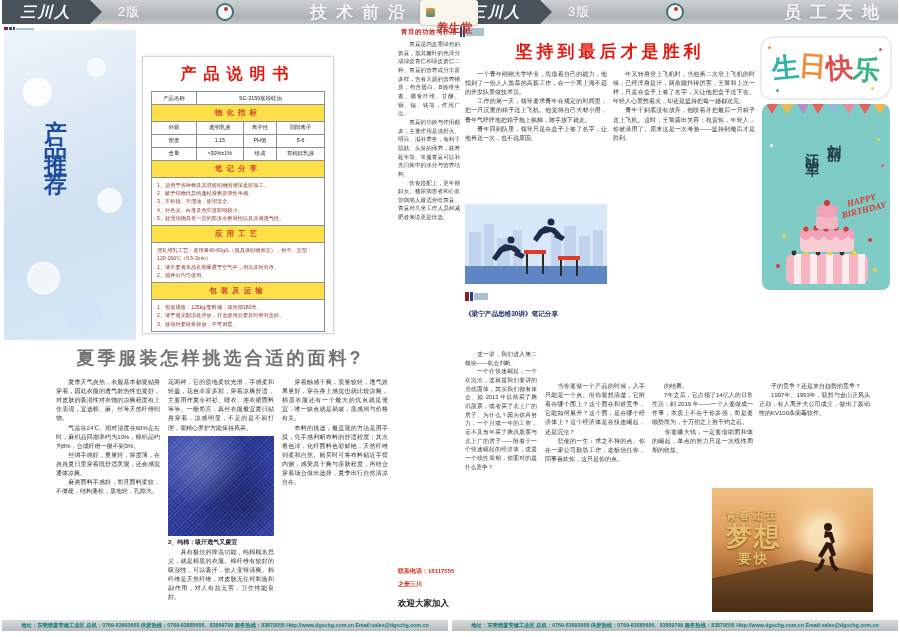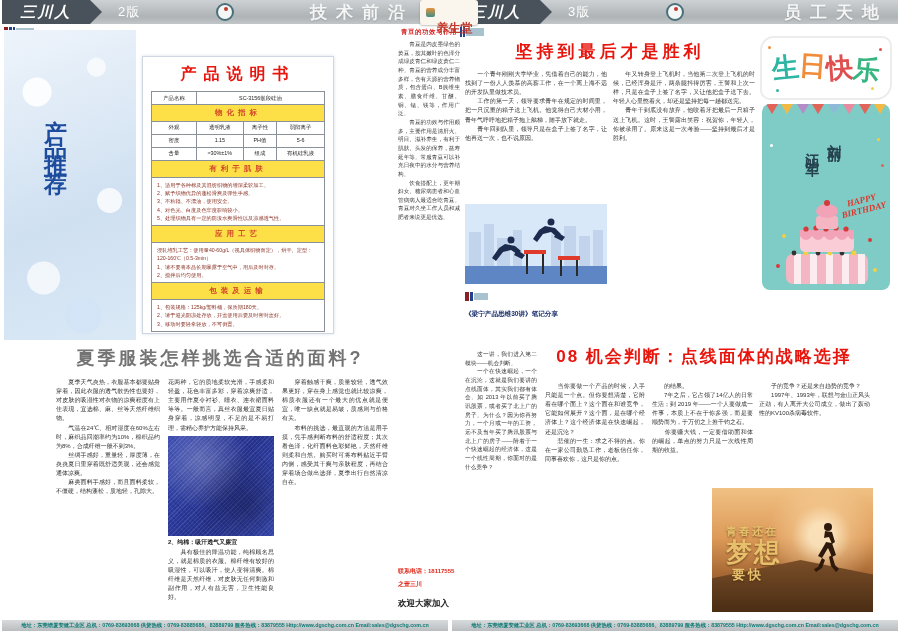--- a/index.html
+++ b/index.html
@@ -142,26 +142,26 @@
 
   
   #dream-img { position:absolute; left:712px; top:488px; width:161px; height:124px; z-index:3;
               background:
                 radial-gradient(circle at 68% 38%, rgba(255,236,200,.85) 0 12px, rgba(255,220,170,.35) 30px, transparent 55px),
                 linear-gradient(180deg,#f0c184 0%,#dd9a58 40%,#a96a35 68%,#64401f 100%);
               overflow:hidden; }
   #dream-road { position:absolute; left:0; bottom:0; width:100%; height:52px;
               background:linear-gradient(180deg,#7a4e28,#4a2d14);
               clip-path:polygon(0 35%, 55% 0, 100% 28%, 100% 100%, 0 100%); }
-  .dream-text { position:absolute; left:14px; top:38px; color:#e7c06c; font-weight:bold;
+  .dream-text { position:absolute; left:14px; top:22px; color:#e7c06c; font-weight:bold;
               text-shadow:0 1px 2px rgba(60,30,0,.6); line-height:1; }
   .dream-text .l1 { font-size:11px; letter-spacing:2px; }
   .dream-text .l2 { font-size:26px; letter-spacing:2px; margin:3px 0 2px;
               font-family:"Liberation Serif", serif; }
-  .dream-text .l3 { font-size:13px; margin-left:6px; letter-spacing:3px; }
+  .dream-text .l3 { font-size:13px; margin-left:12px; letter-spacing:3px; }
   #dream-runner { position:absolute; right:28px; top:34px; }
 
   
   .pfooter { position:absolute; top:620px; height:11px; width:446px;
              background:linear-gradient(#d8dbdc,#b9bdc0);
              display:flex; align-items:center; justify-content:center; }
   .pfooter span { color:#0c7b76; font-size:5.3px; font-weight:bold; white-space:nowrap; }
 </style>
 </head>
 <body>
@@ -239,21 +239,21 @@
         <td>PH值</td>
         <td>5-6</td>
       </tr>
       <tr>
         <td class="lbl">含量</td>
         <td>≈30%±1%</td>
         <td>组成</td>
         <td>有机硅乳液</td>
       </tr>
       <tr>
-            <td class="sec" colspan="4">有利于肌肤</td>
+            <td class="sec" colspan="4">笔记分享</td>
           </tr>
       <tr>
             <td class="listcell" colspan="4">
         <p class="spec-li">1、适用于各种棉及其混纺织物的增深柔软加工。</p>
         <p class="spec-li">2、赋予织物优异的蓬松滑爽及弹性手感。</p>
         <p class="spec-li">3、不粘辊、不漂油，使用安全。</p>
         <p class="spec-li">4、对色光、白度及色牢度影响较小。</p>
         <p class="spec-li">5、处理织物具有一定的防泼水爽滑性以及凉感透气性。</p>
       </td>
           </tr>
@@ -404,21 +404,20 @@
       <circle cx="14" cy="40" r="2" fill="#f4d03f"></circle>
         <circle cx="100" cy="44" r="2" fill="#d63a3a"></circle>
       <circle cx="8" cy="70" r="2" fill="#d63a3a"></circle>
         <circle cx="105" cy="74" r="2" fill="#f4d03f"></circle>
     </svg>
     <span class="dot" style="left:8px;top:40px;width:3px;height:3px;background:#fff;"></span>
     <span class="dot" style="right:10px;top:34px;width:3px;height:3px;background:#f4d03f;"></span>
     <span class="dot" style="right:6px;top:60px;width:3px;height:3px;background:#e2635a;"></span>
   </div>
 
-  <div id="a2-title">08 机会判断：点线面体的战略选择</div>
   <div class="newscol" id="a2-c0">　　这一讲，我们进入第二模块——机会判断。
 　　一个在快速崛起，一个在沉沦，这就是我们要讲的点线面体，其实我们都有体会。如 2013 年以前买了腾讯股票，或者买了北上广的房子。为什么？因为你再努力，一个月或一年的工资，远不及当年买了腾讯股票与北上广的房子——附着于一个快速崛起的经济体，这是一个线性周期，你面对的是什么竞争？</div>
   <div class="newscol" id="a2-c1">　　当你要做一个产品的时候，入手只能是一个点。但你要想清楚，它附着在哪个面上？这个面在和谁竞争，它能如何展开？这个面，是在哪个经济体上？这个经济体是在快速崛起，还是沉沦？
 　　悲催的一生：求之不得的点。你在一家公司勤恳工作，老板信任你，同事喜欢你，这只是你的点。</div>
   <div class="newscol" id="a2-c2">　　的结果。
 　　7年之后，它占领了14亿人的日常生活；到 2019 年——一个人要做成一件事，本质上不在于你多强，而是要顺势而为，于万仞之上推千钧之石。
 　　你要赚大钱，一定要借助面和体的崛起，单点的努力只是一次线性周期的收益。</div>
   <div class="newscol" id="a2-c3">　　子的竞争？还是来自趋势的竞争？
 　　1997年、1993年，联想与金山正风头正劲，有人离开大公司成立，做出了轰动性的KV100杀病毒软件。</div>
 

